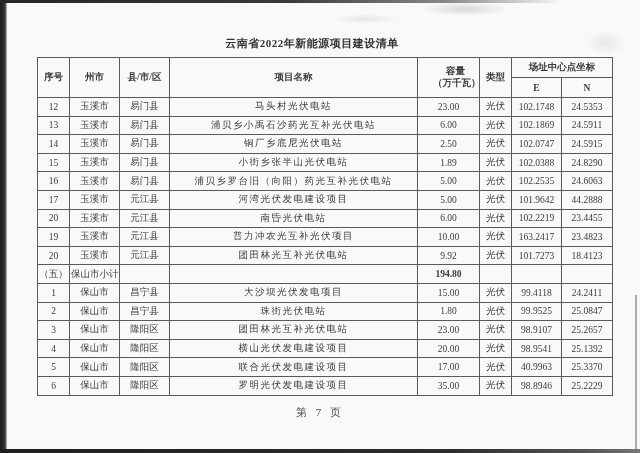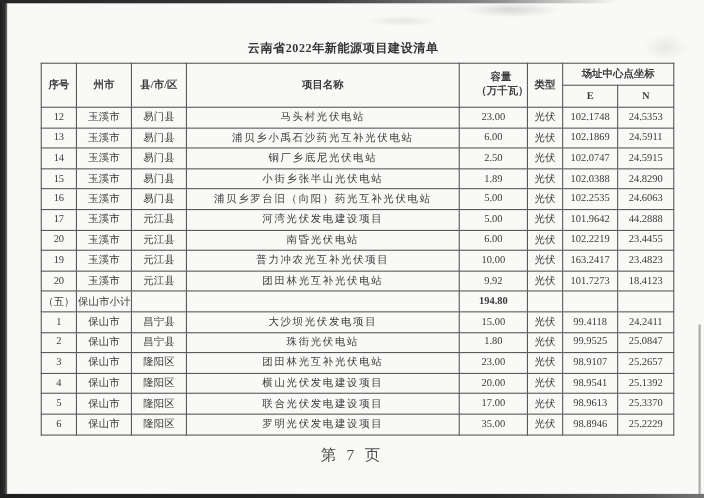--- a/index.html
+++ b/index.html
@@ -42,21 +42,21 @@
     padding:0 1px;overflow:visible;white-space:nowrap;
   }
   table.projects{border:1.6px solid var(--line-dark,#454545);}
   thead th{font-weight:bold;height:19px;font-size:9.5px;}
   thead .cap-head div{line-height:1.25;padding-left:14px;}
   tbody td{height:17.6px;font-weight:normal;}
   td.project-cell{letter-spacing:1.5px;}
   td.bold{font-weight:bold;margin-top:37px;}
   .page-footer{
     position:absolute;top:405px;left:8px;width:624px;
-    text-align:center;font-size:14px;color:#4f4f4f;letter-spacing:3px;font-family:Liberation Serif, serif;
+    text-align:center;font-size:11px;color:#4f4f4f;letter-spacing:3px;font-family:Liberation Serif, serif;
   }
 </style>
 </head>
 <body>
 
 <div class="edge-left"></div>
 <div class="edge-top"></div>
 <div class="edge-bottom"></div>
 <div class="edge-right"></div>
 <div class="smudge s1"></div>
@@ -235,21 +235,21 @@
         <td>98.9541</td>
         <td>25.1392</td>
       </tr>
       <tr>
         <td>5</td>
         <td>保山市</td>
         <td>隆阳区</td>
         <td class="project-cell">联合光伏发电建设项目</td>
         <td>17.00</td>
         <td>光伏</td>
-        <td>98.9613</td>
+        <td>40.9963</td>
         <td>25.3370</td>
       </tr>
       <tr>
         <td>6</td>
         <td>保山市</td>
         <td>隆阳区</td>
         <td class="project-cell">罗明光伏发电建设项目</td>
         <td>35.00</td>
         <td>光伏</td>
         <td>98.8946</td>

